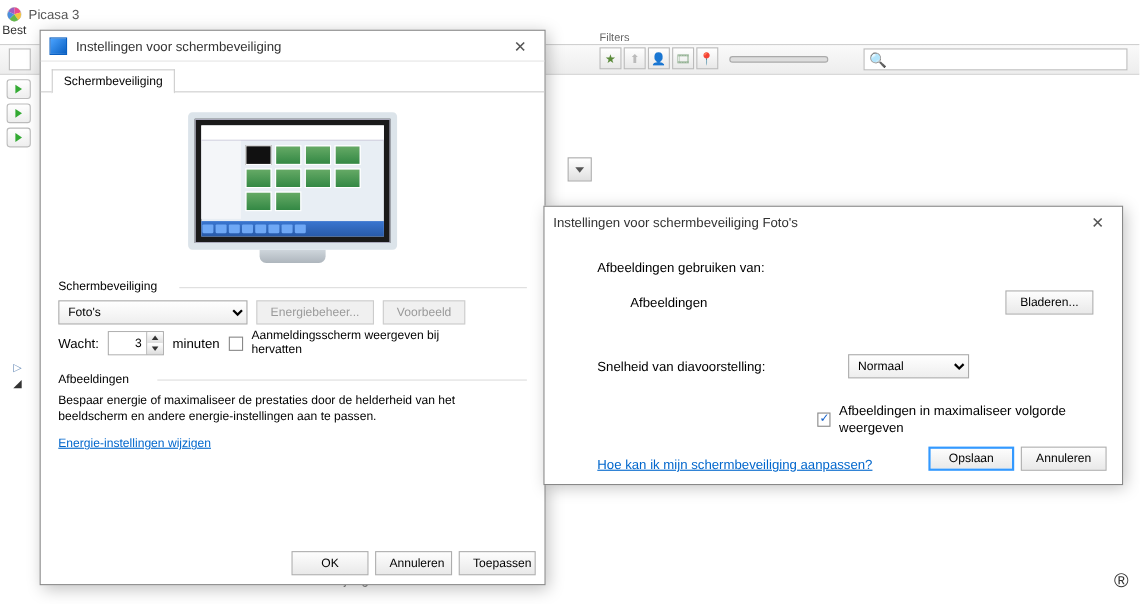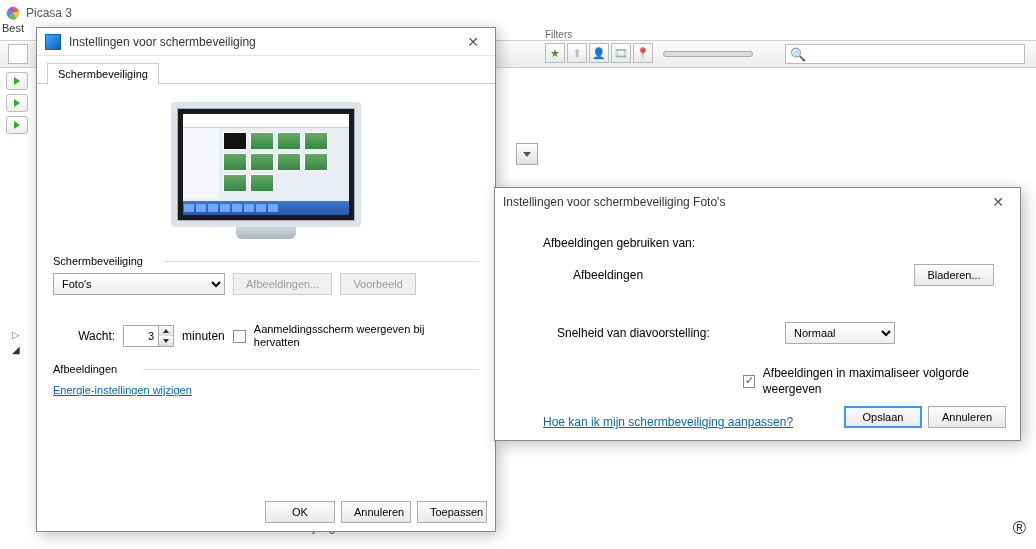--- a/index.html
+++ b/index.html
@@ -182,44 +182,45 @@
     </div>
     <div class="monitor-stand"></div>
   </div>
 
   <div class="group">
     <div class="group-label-line" style="--lineleft:110px;">Schermbeveiliging</div>
     <div class="row" style="margin-top:6px;">
       <select class="combo" style="width:172px;">
         <option>Foto's</option>
       </select>
-      <button class="btn" disabled="">Afbeeldingen...</button>
+      <button class="btn" disabled="">Energiebeheer...</button>
       <button class="btn" disabled="">Voorbeeld</button>
     </div>
-    <div class="row" style="margin-top:28px;justify-content:center;">
+    <div class="row" style="margin-top:4px;">
       <span>Wacht:</span>
       <div class="spin">
         <input value="3" style="">
         <div class="spn-btns">
             <div class="up">
               <div class="t"></div>
             </div>
             <div class="dn">
               <div class="t"></div>
             </div>
           </div>
       </div>
       <span>minuten</span>
       <span class="chk"></span>
       <span style="font-size:11px; max-width:200px; line-height:1.2;">Aanmeldingsscherm weergeven bij hervatten</span>
     </div>
   </div>
 
   <div class="group" style="margin-top:14px;">
     <div class="group-label-line" style="--lineleft:90px;">Afbeeldingen</div>
+    <div style="font-size:11px; margin-top:6px; line-height:1.35;">Bespaar energie of maximaliseer de prestaties door de helderheid van het beeldscherm en andere energie-instellingen aan te passen.</div>
     <div style="margin-top:8px;"><a href="#" class="link">Energie-instellingen wijzigen</a></div>
   </div>
 
   <div class="dlg-footer">
     <button class="btn" style="width:70px;">OK</button>
     <button class="btn" style="width:70px;">Annuleren</button>
     <button class="btn" style="width:70px;">Toepassen</button>
   </div>
 </div>
 
@@ -229,21 +230,21 @@
     <div class="dlg-close">✕</div>
   </div>
   <div class="dlg2-body">
     <div class="lbl" style="margin-left:30px; margin-top:6px;">Afbeeldingen gebruiken van:</div>
     <div class="row" style="margin:14px 0 0 0; justify-content:space-between; padding-right:8px;">
       <span class="lbl indent">Afbeeldingen</span>
       <button class="btn" style="width:80px;">Bladeren...</button>
     </div>
 
     <div class="row" style="margin-top:36px;">
-      <span class="lbl" style="margin-left:44px; width:220px;">Snelheid van diavoorstelling:</span>
+      <span class="lbl" style="margin-left:30px; width:220px;">Snelheid van diavoorstelling:</span>
       <select class="combo" style="width:110px;">
         <option>Normaal</option>
       </select>
     </div>
 
     <div class="row" style="margin-top:22px; margin-left:230px;">
       <span class="chk checked"></span>
       <span class="lbl" style="max-width:260px; line-height:1.3;">Afbeeldingen in maximaliseer volgorde weergeven</span>
     </div>
 

